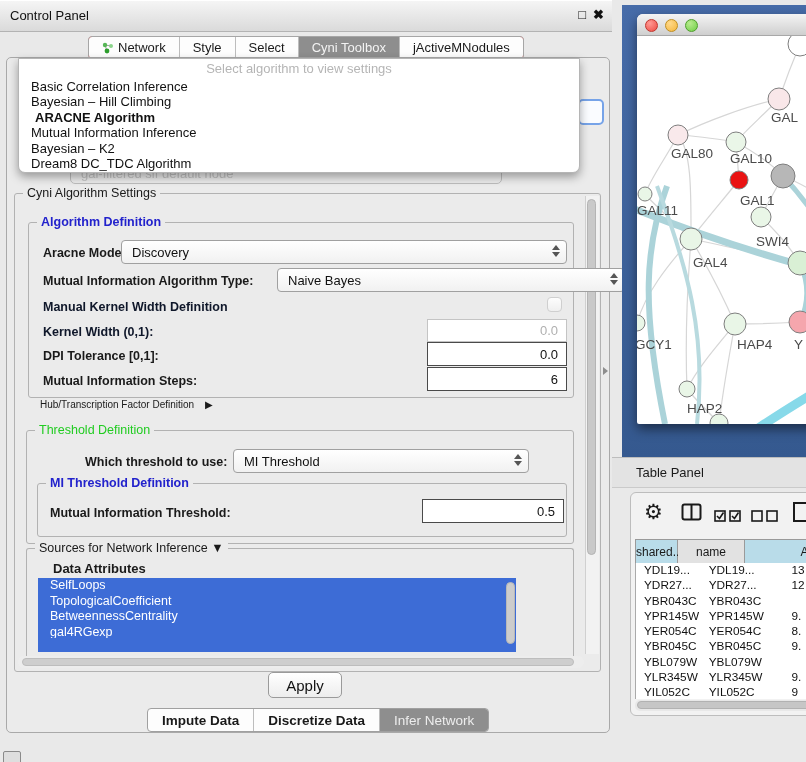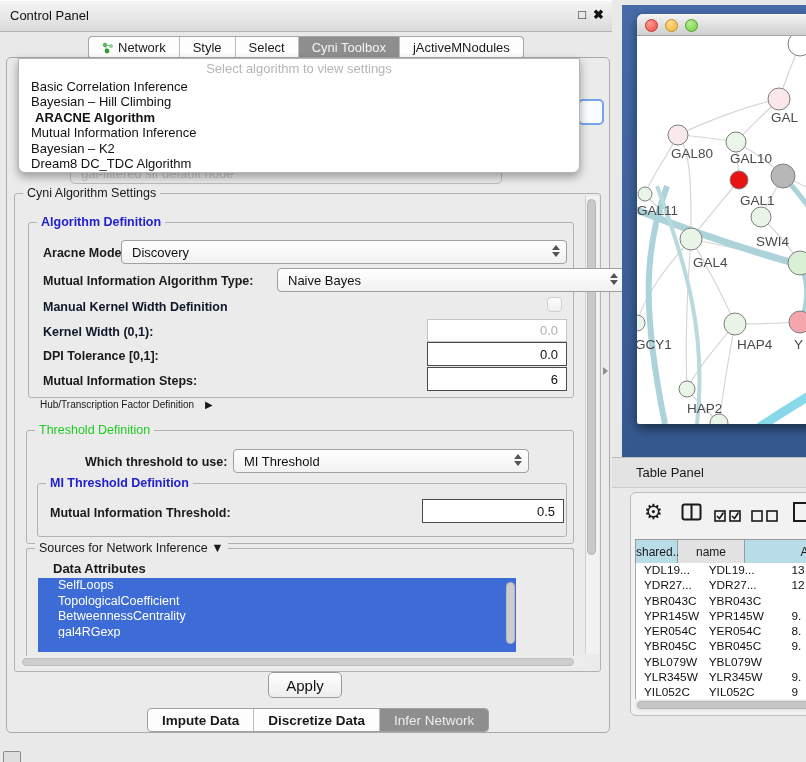--- a/index.html
+++ b/index.html
@@ -64,21 +64,21 @@
   #bg-combo{left:70px;top:162px;width:432px;height:22px;border:1.5px solid #bdbdbd;border-radius:5px;
             z-index:1;font-size:13px;color:#c2c2c2;display:flex;align-items:center;padding-left:10px;box-sizing:border-box;}
 
   
   .vtrack{left:585px;top:196px;width:13px;height:458px;background:#f2f2f2;border-left:1px solid #d0d0d0;}
   .vthumb{left:587px;top:199px;width:9px;height:356px;background:#c9c9c9;border-radius:5px;border:1px solid #b4b4b4;box-sizing:border-box;}
   .htrack{left:18px;top:656px;width:566px;height:12px;background:#ededed;border-radius:6px;}
   .hthumb{left:22px;top:658px;width:552px;height:8px;background:#cecece;border-radius:4px;border:1px solid #bdbdbd;box-sizing:border-box;}
 
   
-  .attr{height:15.5px;line-height:15.5px;padding-left:20px;background:#3d6cd6;color:#fff;font-size:12.5px;width:470px;}
+  .attr{height:15.5px;line-height:15.5px;padding-left:12px;background:#3d6cd6;color:#fff;font-size:12.5px;width:470px;}
   #attr-more{left:38px;top:638px;width:478px;height:14px;background:#3d6cd6;}
   #attr-thumb{left:506px;top:582px;width:9px;height:62px;background:#cccccc;border:1px solid #b8b8b8;border-radius:5px;box-sizing:border-box;z-index:5;}
 
   
   #apply{left:268px;top:672px;width:72px;height:24px;background:linear-gradient(#ffffff,#ededed);
          border:1px solid #9a9a9a;border-radius:5px;font-size:15px;color:#111;
          display:flex;align-items:center;justify-content:center;}
   #btabs{left:147px;top:708px;height:22px;display:flex;background:#fdfdfd;border:1px solid #a0a0a0;border-radius:4px;overflow:hidden;}
   .btab{display:flex;align-items:center;padding:7px 14px;font-size:13.5px;font-weight:bold;color:#1a1a1a;border-right:1px solid #bdbdbd;}
   .btab:last-child{border-right:none;}

